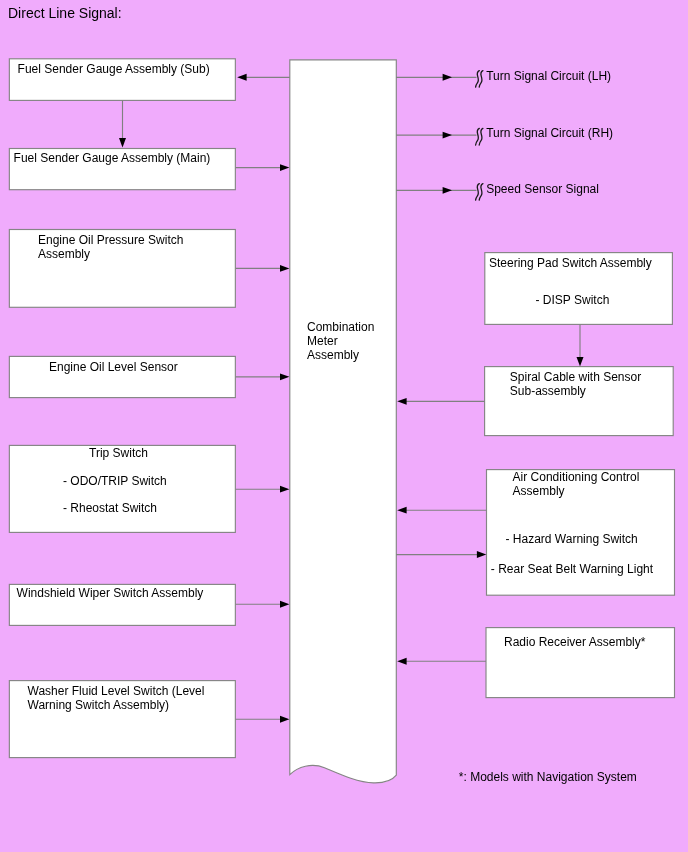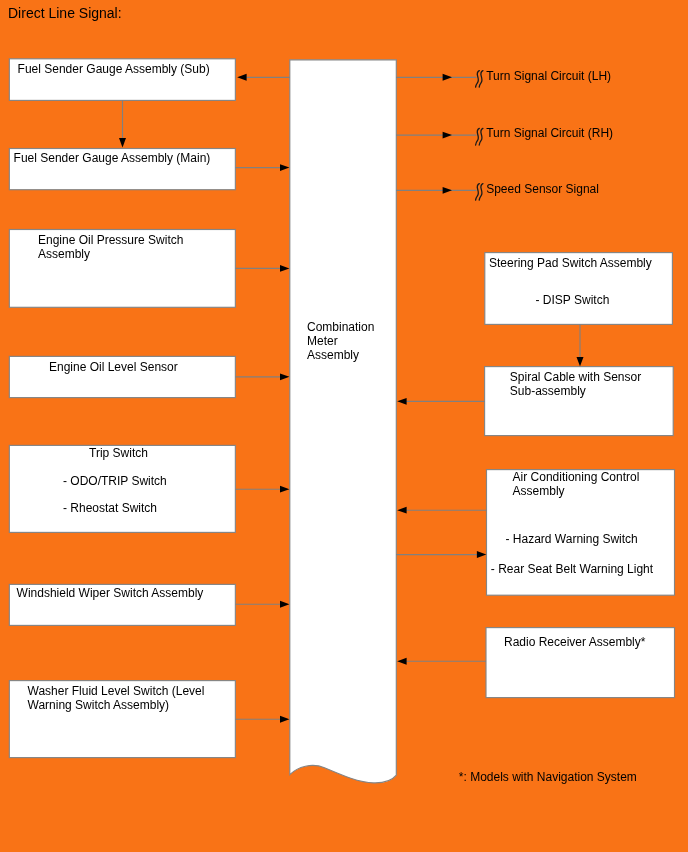--- a/index.html
+++ b/index.html
@@ -1,18 +1,18 @@
 <!DOCTYPE html>
 <html><head>
 <meta charset="utf-8">
 <title>Direct Line Signal:</title>
 <style>
   html,body{margin:0;padding:0;background:#ffffff;}
   body{width:688px;height:852px;overflow:hidden;font-family:"Liberation Sans",sans-serif;-webkit-font-smoothing:antialiased;}
-  #stage{position:relative;width:688px;height:852px;background:#f97316;}
+  #stage{position:relative;width:688px;height:852px;background:#f0abfc;}
   svg#diagram{position:absolute;left:0;top:0;width:688px;height:852px;display:block;}
   .bx{fill:#ffffff;stroke:#858585;stroke-width:1.15;}
   .ln{stroke:#808080;stroke-width:1.15;fill:none;}
   .ar{fill:#000000;stroke:none;}
   .sq{stroke:#1a1a1a;stroke-width:1.3;fill:none;stroke-linecap:round;}
   text{font-family:"Liberation Sans",sans-serif;font-size:12px;fill:#000000;}
   .t-title{font-size:14px;}
 </style>
 </head>
 <body>

